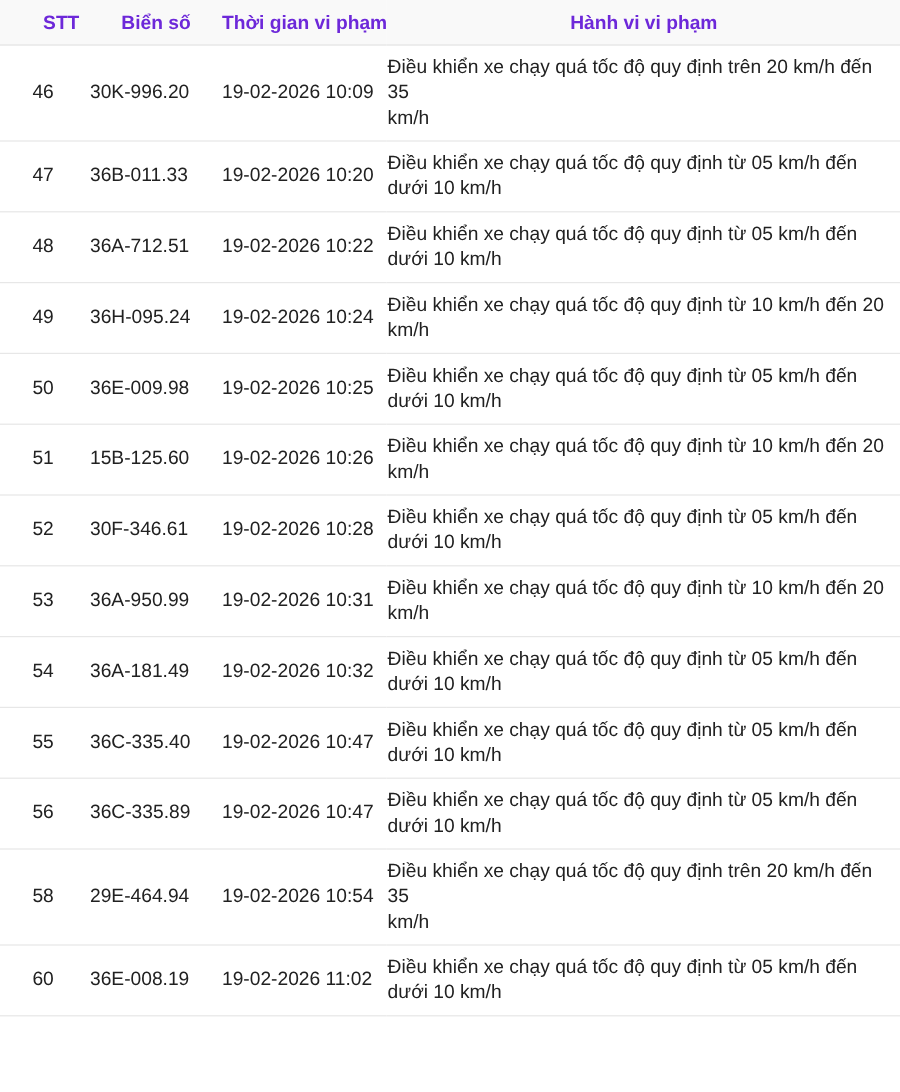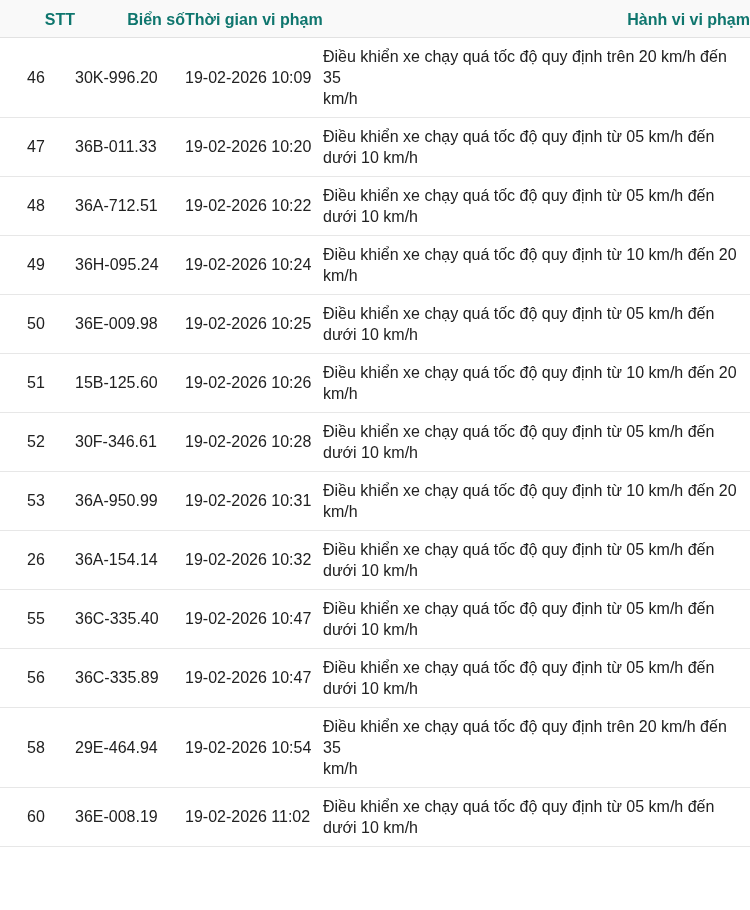--- a/index.html
+++ b/index.html
@@ -18,25 +18,25 @@
     color: #212121;
   }
   .violations-table col.col-stt   { width: 75px; }
   .violations-table col.col-plate { width: 110px; }
   .violations-table col.col-time  { width: 137px; }
   .violations-table thead th {
     height: 37px;
     background: #f9f9f9;
     border-bottom: 1px solid #e2e2e2;
     font-weight: 700;
-    text-align: right;
+    text-align: center;
     vertical-align: middle;
     padding: 4px 0 0 0;
     white-space: nowrap;
-    color: #0f766e;
+    color: #6d28d9;
   }
   .violations-table thead th:first-child { padding-left: 27px; }
   .violations-table thead th.th-behavior { padding-left: 1px; }
   .violations-table tbody td {
     height: 56.7px;
     border-bottom: 1px solid #e7e7e7;
     vertical-align: middle;
     line-height: 21px;
     padding: 8px 0;
   }
@@ -125,22 +125,22 @@
 
   <tr>
     <td class="cell-stt">53</td>
     <td class="cell-plate">36A-950.99</td>
     <td class="cell-time">19-02-2026 10:31</td>
     <td class="cell-behavior">Điều khiển xe chạy quá tốc độ quy định từ 10 km/h đến 20
 km/h</td>
   </tr>
 
   <tr>
-    <td class="cell-stt">26</td>
-    <td class="cell-plate">36A-154.14</td>
+    <td class="cell-stt">54</td>
+    <td class="cell-plate">36A-181.49</td>
     <td class="cell-time">19-02-2026 10:32</td>
     <td class="cell-behavior">Điều khiển xe chạy quá tốc độ quy định từ 05 km/h đến
 dưới 10 km/h</td>
   </tr>
 
   <tr>
     <td class="cell-stt">55</td>
     <td class="cell-plate">36C-335.40</td>
     <td class="cell-time">19-02-2026 10:47</td>
     <td class="cell-behavior">Điều khiển xe chạy quá tốc độ quy định từ 05 km/h đến

